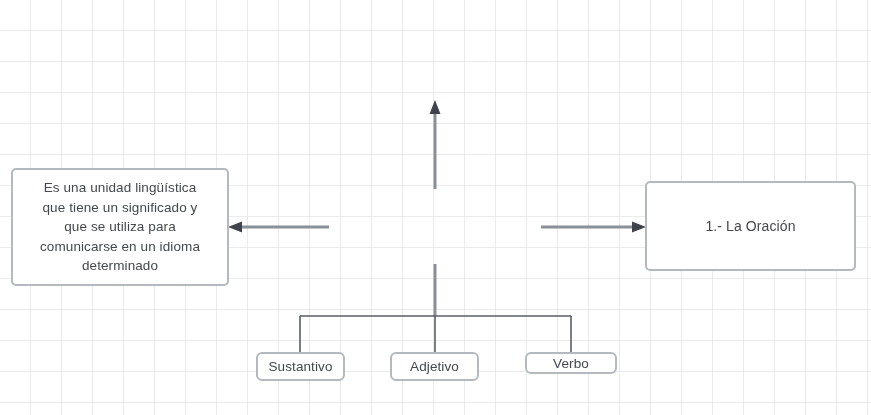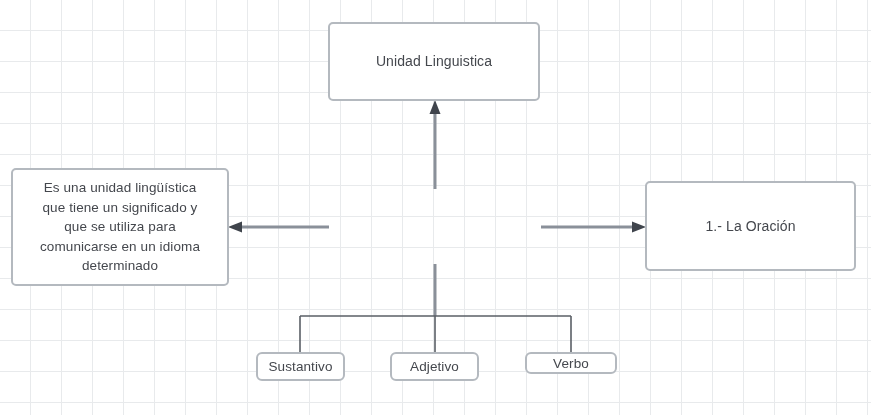--- a/index.html
+++ b/index.html
@@ -86,23 +86,20 @@
 
     <g>
       <line x1="435" y1="264" x2="435" y2="316" stroke="#8a9099" stroke-width="3"></line>
       <line x1="300" y1="316" x2="571" y2="316" stroke="#5a5f66" stroke-width="1.6"></line>
       <line x1="300" y1="316" x2="300" y2="352" stroke="#5a5f66" stroke-width="1.6"></line>
       <line x1="435" y1="316" x2="435" y2="352" stroke="#5a5f66" stroke-width="1.6"></line>
       <line x1="571" y1="316" x2="571" y2="352" stroke="#5a5f66" stroke-width="1.6"></line>
     </g>
   </svg>
 
-  <div class="node" id="node-unidad">
-    <span>Unidad Linguistica</span>
-  </div>
 
   <div class="node node-multiline" id="node-definicion">
     <span>Es una unidad lingüística que tiene un significado y que se utiliza para comunicarse en un idioma determinado</span>
   </div>
 
 
   <div class="node" id="node-oracion">
     <span>1.- La Oración</span>
   </div>
 

